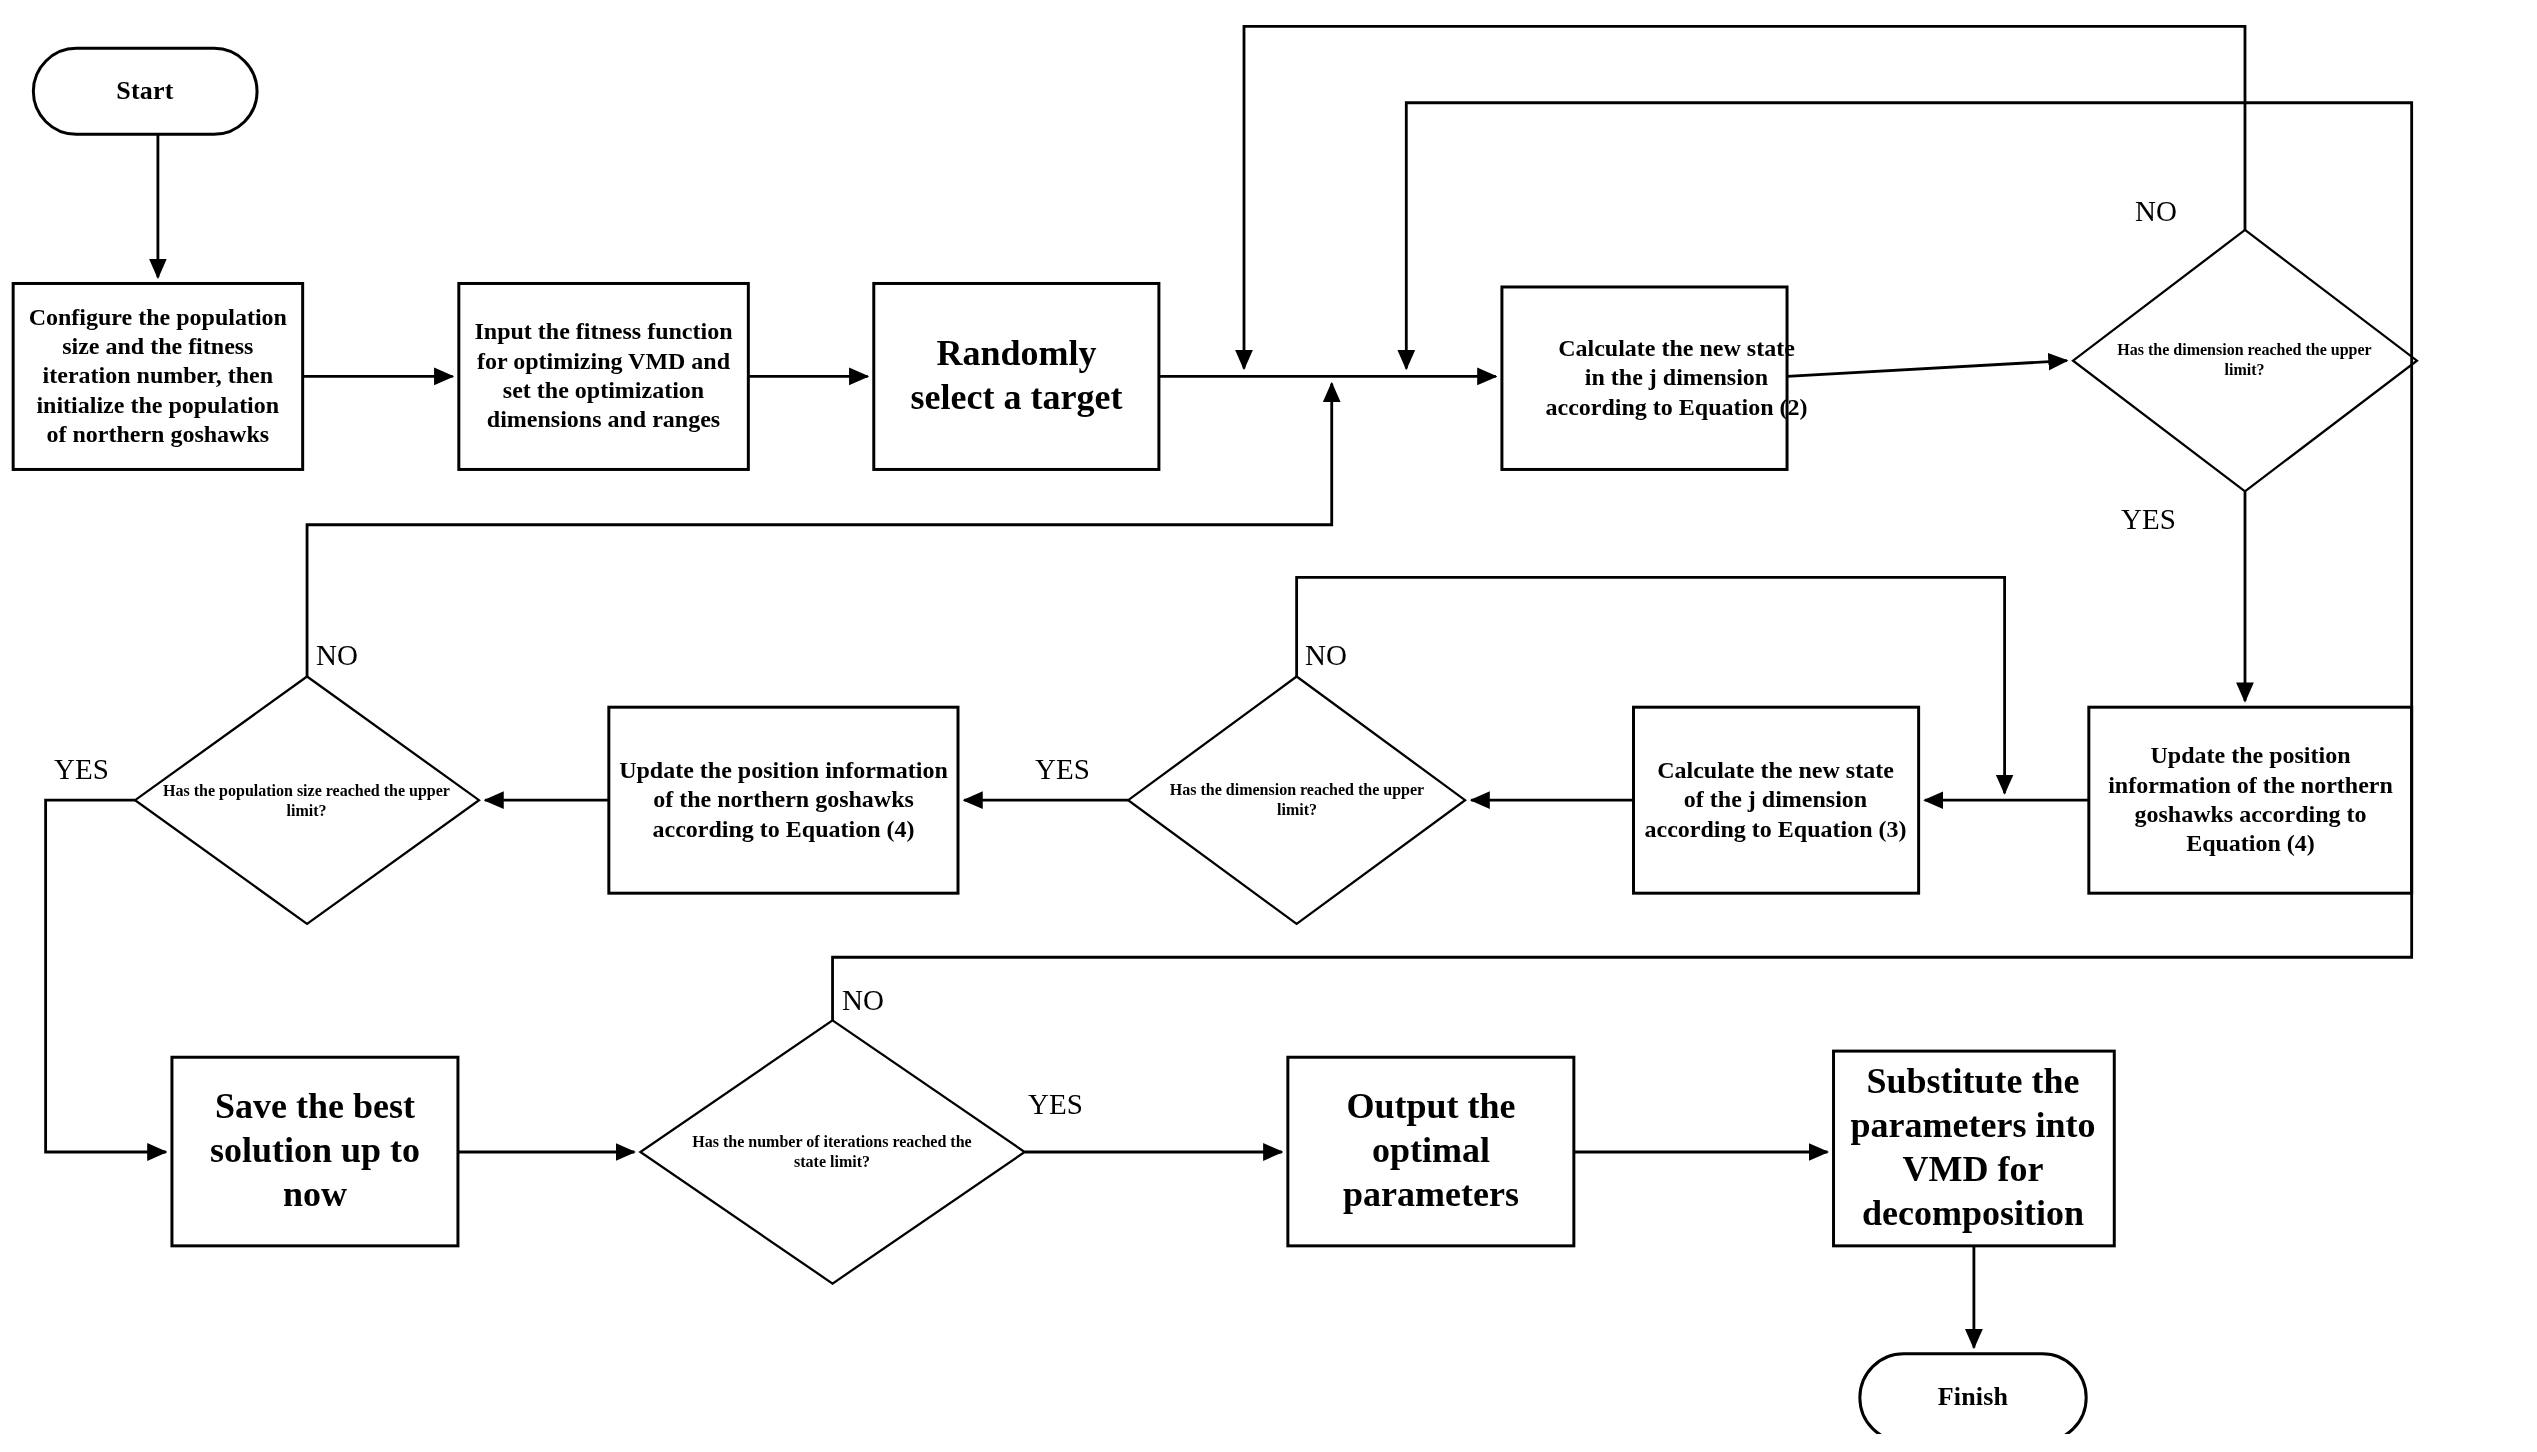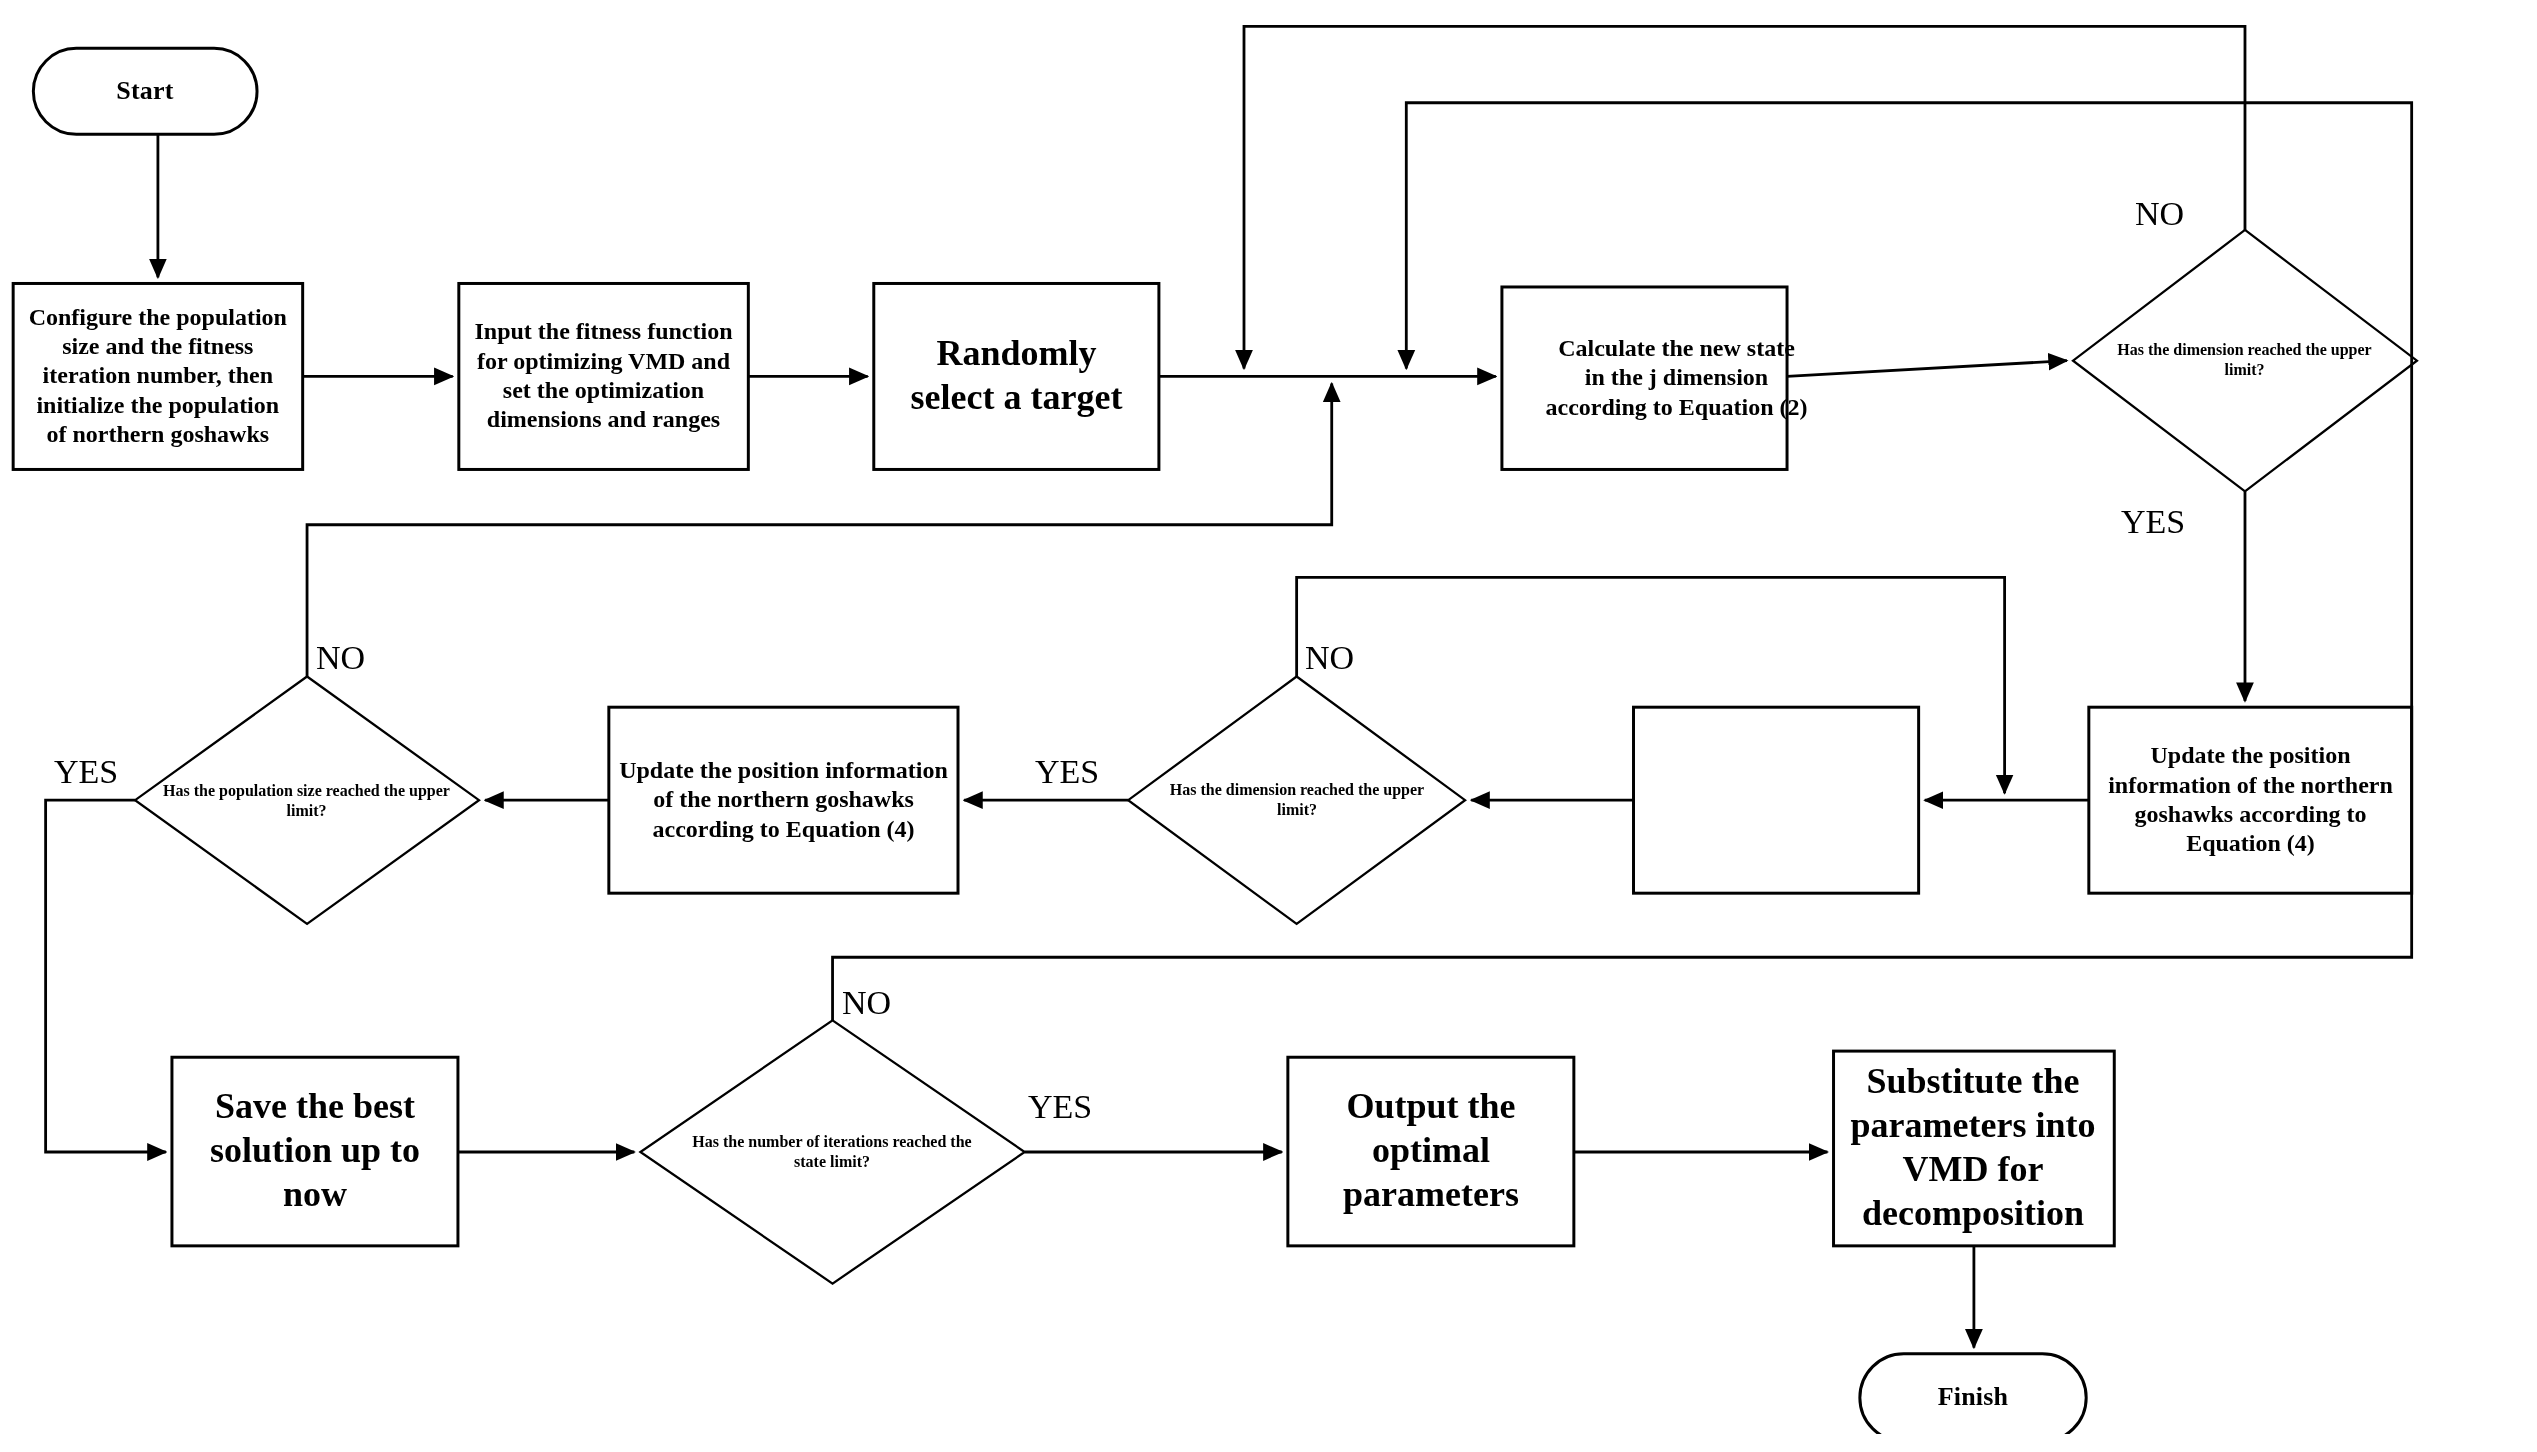--- a/index.html
+++ b/index.html
@@ -25,21 +25,21 @@
     font-family:"Liberation Serif", serif;
     font-weight:normal;
     color:#000000;
     white-space:nowrap;
     pointer-events:none;
   }
   .lbl-terminal{font-size:26px;letter-spacing:0.2px;}
   .lbl-proc-lg{font-size:36px;}
   .lbl-proc-sm{font-size:24px;}
   .lbl-dec{font-size:16px;}
-  .lbl-yn{font-size:34px;}
+  .lbl-yn{font-size:29px;}
 </style>
 </head>
 <body>
 
 <div id="stage">
 
   <svg id="flow" viewBox="0 0 2893 1656" xmlns="http://www.w3.org/2000/svg">
     <defs>
       <marker id="arrow" viewBox="0 0 10 10" refX="9.2" refY="5" markerWidth="7.2" markerHeight="7.2" orient="auto-start-reverse">
         <path d="M 0 0.6 L 10 5 L 0 9.4 z" fill="#000000"></path>
@@ -116,20 +116,21 @@
   <div class="shape-text lbl-proc-sm" style="left:465px;top:289px;width:277px;height:174px;padding:0 7px;">Input the fitness function for optimizing VMD and set the optimization dimensions and ranges</div>
 
   <div class="shape-text lbl-proc-lg" style="left:886px;top:289px;width:261px;height:174px;padding:0 12.3px;">Randomly select a target</div>
 
   <div class="shape-text lbl-proc-sm" style="left:1540px;top:293px;width:273px;height:170px;padding:0 5.3px;">Calculate the new state in the j dimension according to Equation (2)</div>
 
   <div class="shape-text lbl-dec" style="left:2105px;top:312px;width:279px;height:96px;">Has the dimension reached the upper limit?</div>
 
   <div class="shape-text lbl-proc-sm" style="left:2095px;top:713px;width:311px;height:174px;padding:0 5.3px;">Update the position information of the northern goshawks according to Equation (4)</div>
 
+  <div class="shape-text lbl-proc-sm" style="left:1639px;top:713px;width:273px;height:174px;padding:0 5.3px;">Calculate the new state of the j dimension according to Equation (3)</div>
 
   <div class="shape-text lbl-dec" style="left:1160px;top:741px;width:274px;height:118px;">Has the dimension reached the upper limit?</div>
 
   <div class="shape-text lbl-proc-sm" style="left:615px;top:713px;width:337px;height:174px;padding:0 3.5px;">Update the position information of the northern goshawks according to Equation (4)</div>
 
   <div class="shape-text lbl-dec" style="left:154px;top:753px;width:305px;height:96px;">Has the population size reached the upper limit?</div>
 
   <div class="shape-text lbl-proc-lg" style="left:178px;top:1063px;width:274px;height:176px;padding:0 10.5px;">Save the best solution up to now</div>
 
   <div class="shape-text lbl-dec" style="left:691px;top:1090px;width:282px;height:123px;">Has the number of iterations reached the state limit?</div>

